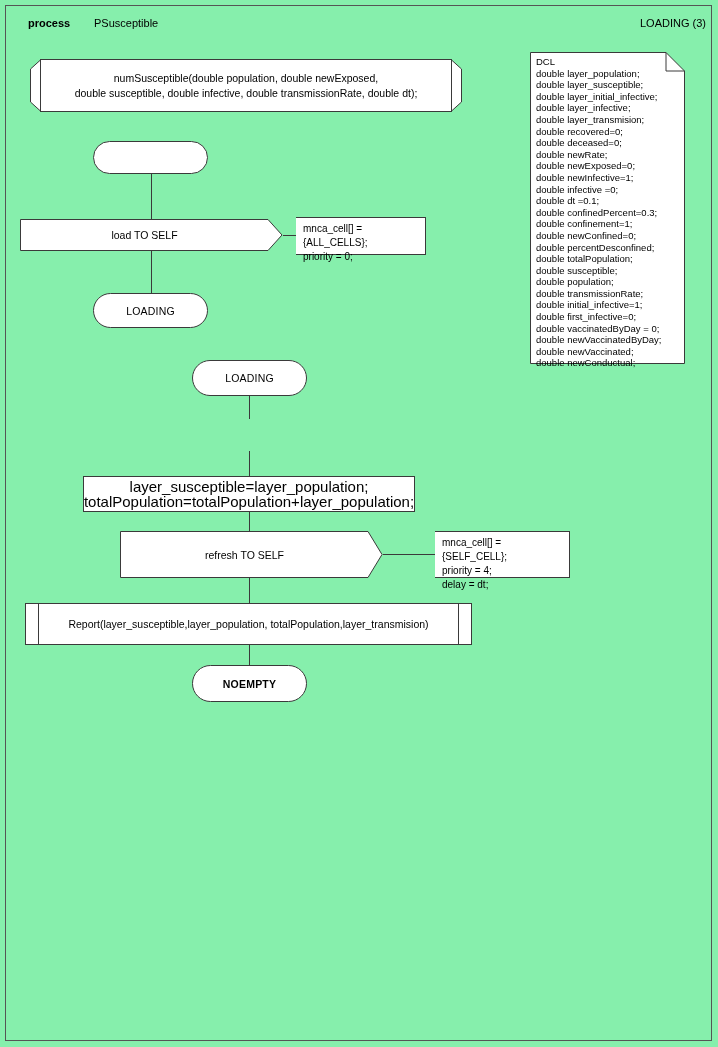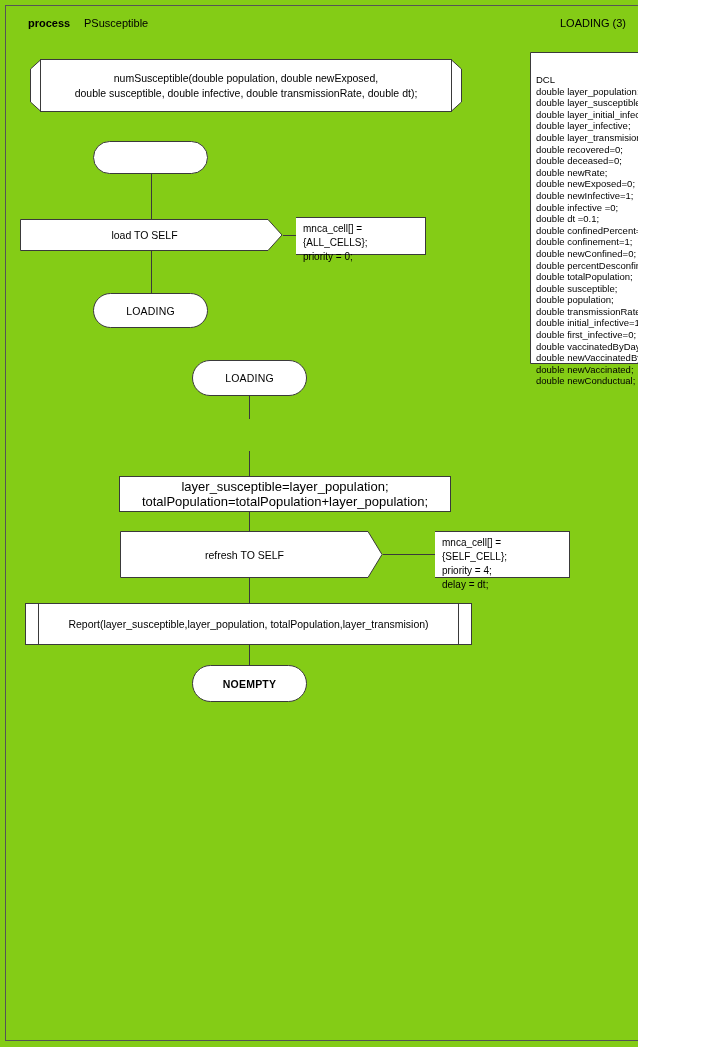--- a/index.html
+++ b/index.html
@@ -7,42 +7,42 @@
     margin: 0;
     padding: 0;
     background: #ffffff;
   }
   body {
     font-family: "Liberation Sans", sans-serif;
     color: #000000;
   }
   #page {
     position: relative;
-    width: 638px;
+    width: 718px;
     height: 1047px;
-    background: #84cc16;
+    background: #86efac;
     overflow: hidden;
   }
   .page-border {
     position: absolute;
     left: 5px;
     top: 5px;
     width: 707px;
     height: 1036px;
     border: 1px solid #555555;
     box-sizing: border-box;
   }
   .hdr {
     position: absolute;
     font-size: 11px;
     line-height: 13px;
     white-space: nowrap;
   }
   .hdr-kw { left: 28px; top: 17px; font-weight: bold; }
-  .hdr-name { left: 84px; top: 17px; }
+  .hdr-name { left: 94px; top: 17px; }
   .hdr-right { right: 12px; top: 17px; }
 
   
   .node {
     position: absolute;
     box-sizing: border-box;
     font-size: 10.5px;
     line-height: 14px;
     text-align: center;
     display: flex;
@@ -93,23 +93,22 @@
     border: 1px solid #3a3a3a;
     border-radius: 20px;
     font-size: 10.5px;
     letter-spacing: 0.2px;
   }
 
   
   .task {
     border: 1px solid #3a3a3a;
     white-space: pre-line;
-    font-size: 13px;
+    font-size: 15px;
     line-height: 15px;
-    margin-left: 36px;
   }
 
   
   .output {
     position: absolute;
     box-sizing: border-box;
   }
   .output svg, .input svg, .procbox svg { display: block; }
   .sym-label {
     position: absolute;
@@ -163,21 +162,21 @@
   }
 
   
   .dcl {
     position: absolute;
     box-sizing: border-box;
   }
   .dcl .dcl-text {
     position: absolute;
     left: 0; top: 0; right: 0; bottom: 0;
-    padding: 22px 4px 4px 6px;
+    padding: 4px 4px 4px 6px;
     font-size: 9.5px;
     line-height: 11.6px;
     white-space: pre-line;
     text-align: left;
     box-sizing: border-box;
     border-radius: 25px;
   }
 </style>
 </head>
 <body>

